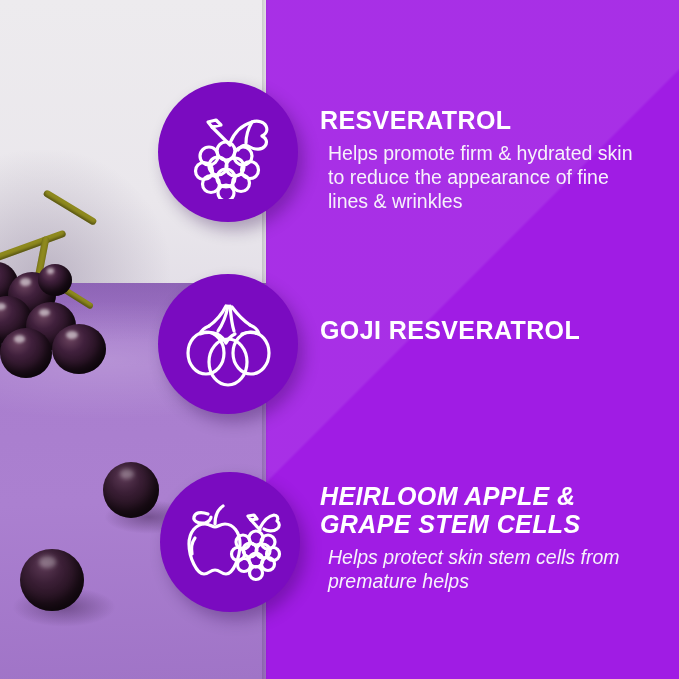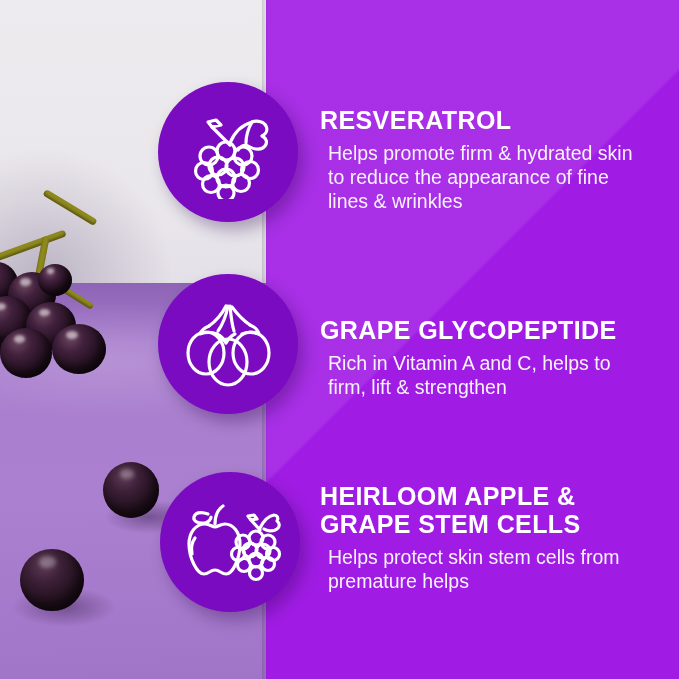--- a/index.html
+++ b/index.html
@@ -107,21 +107,21 @@
   .text-block{position:absolute;left:320px;width:330px;color:#fff;}
   .heading{
     font-size:25px;font-weight:bold;letter-spacing:.4px;line-height:1.12;
     margin:0 0 6px 0;color:#ffffff;
   }
   .body-copy{
     font-size:19.5px;line-height:1.22;margin:8px;color:#f7f2fb;font-weight:400;
   }
   #block-1{top:106px;}
   #block-2{top:316px;}
-  #block-3{top:482px;}
+  #block-3{top:482px;font-style:italic;}
 </style>
 </head>
 <body>
 
 <div id="infographic">
 
   <div class="photo-panel">
     <div class="photo-backdrop"></div>
     <div class="wall-shadow"></div>
     <div class="photo-table"></div>
@@ -195,22 +195,21 @@
         <path d="M70 27 C75 29 78 32 79 36 C73 34 67 34 62 36"></path>
         <path d="M37 36 C41 38 44 41 46 45 C48 41 51 38 55 36"></path>
         <ellipse cx="26" cy="55" rx="18" ry="21"></ellipse>
         <ellipse cx="71" cy="55" rx="18" ry="21"></ellipse>
         <ellipse cx="48" cy="64" rx="19" ry="23"></ellipse>
       </svg>
     </span>
   </div>
 
   <div class="text-block" id="block-2">
-    <h2 class="heading">GRAPE GLYCOPEPTIDE</h2>
-    <p class="body-copy">Rich in Vitamin A and C, helps to firm, lift &amp; strengthen</p>
+    <h2 class="heading">GOJI RESVERATROL</h2>
   </div>
 
   <div class="icon-circle" id="circle-3">
     <span>
       <svg width="104" height="96" viewBox="0 0 104 96">
 
         <path d="M27 30 C18 30 11 38 11 50 C11 64 19 80 26 80 C31 80 32 76 37 76 C42 76 43 80 48 80 C55 80 62 64 62 50 C62 38 55 30 47 30 C42 30 40 33 37 33 C34 33 32 30 27 30 Z"></path>
         <path d="M37 30 C37 22 39 16 45 12"></path>
         <path d="M30 20 C22 17 17 19 16 23 C15 27 20 30 27 29 C31 28 33 25 33 23"></path>
         <path d="M17 44 C14 48 13 54 14 60"></path>

